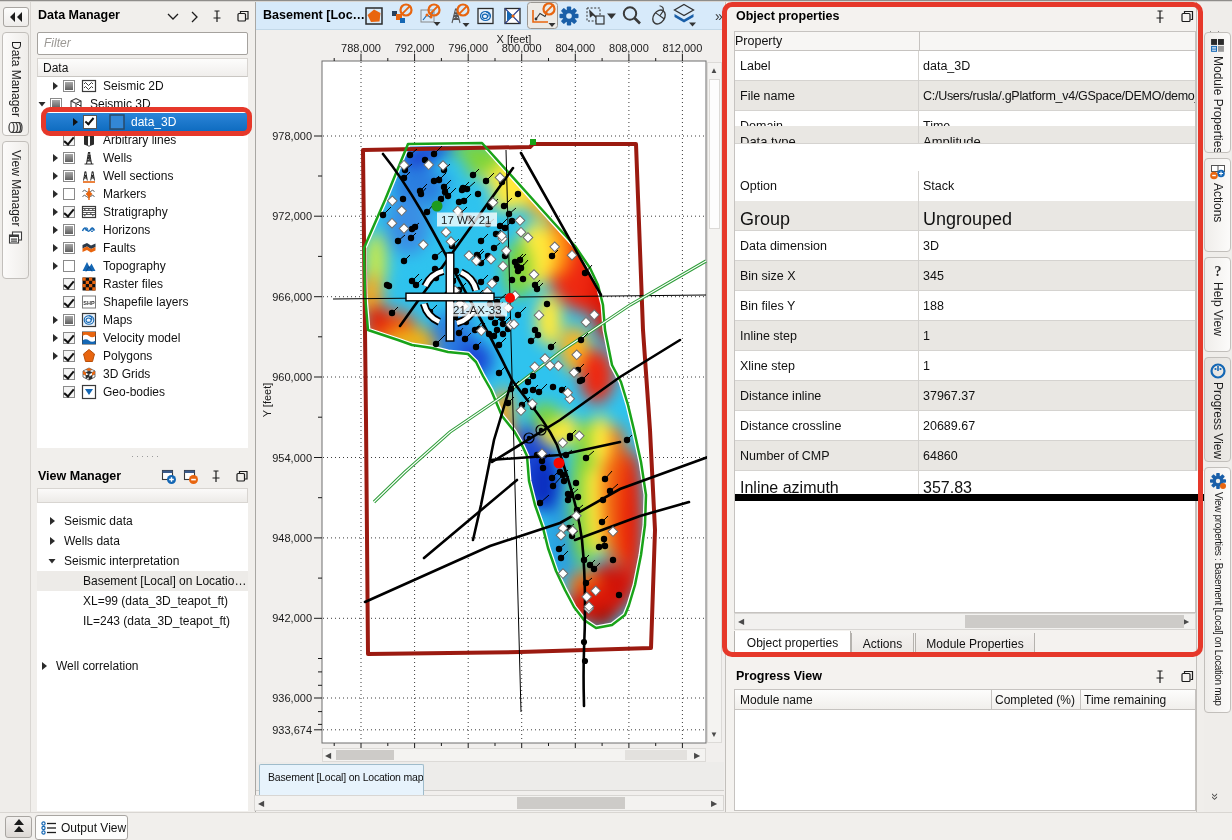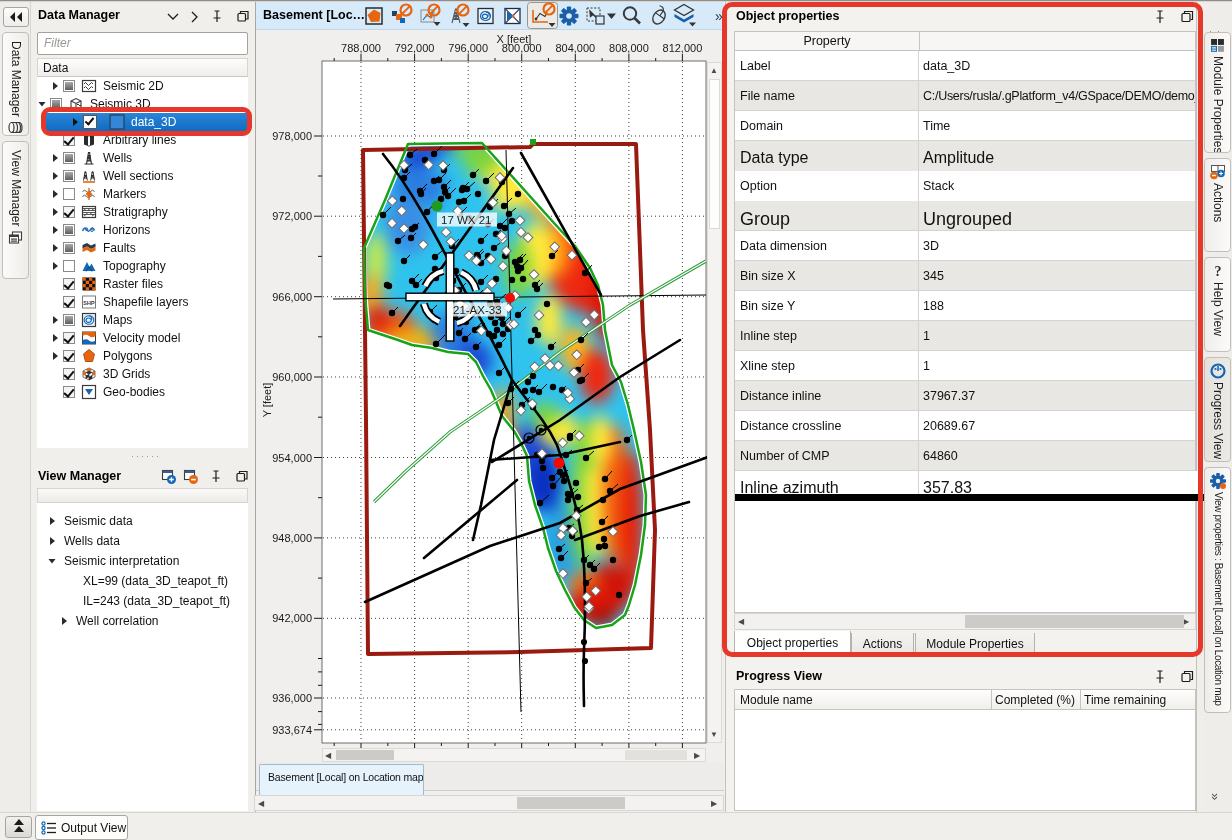--- a/index.html
+++ b/index.html
@@ -390,31 +390,36 @@
         </div>
 <div class="row" style="height:20px;padding-left:10px;text-align:right;">
           <span class="exp">
             <svg width="10" height="10">
               <path d="M1.5,3 L8.5,3 L5,7.5 Z" fill="#2b2b2b"></path>
             </svg>
           </span>
           <span style="width:4px"></span>
           <span class="lbl">Seismic interpretation</span>
         </div>
+<div class="row" style="height:20px;padding-left:29px;background:#edebe8;">
+          <span class="exp"></span>
+          <span style="width:4px"></span>
+          <span class="lbl">Basement [Local] on Locatio…</span>
+        </div>
 <div class="row" style="height:20px;padding-left:29px;">
           <span class="exp"></span>
           <span style="width:4px"></span>
           <span class="lbl">XL=99 (data_3D_teapot_ft)</span>
         </div>
 <div class="row" style="height:20px;padding-left:29px;">
           <span class="exp"></span>
           <span style="width:4px"></span>
           <span class="lbl">IL=243 (data_3D_teapot_ft)</span>
         </div>
-<div class="row" style="height:20px;padding-left:22px;">
+<div class="row" style="height:20px;padding-left:2px;margin-top:25px;">
           <span class="exp">
             <svg width="10" height="10">
               <path d="M3,1 L8,5 L3,9 Z" fill="#2b2b2b"></path>
             </svg>
           </span>
           <span style="width:4px"></span>
           <span class="lbl">Well correlation</span>
         </div>
       </div>
 </div>
@@ -1065,39 +1070,39 @@
  <g stroke="#1c1c1c" stroke-width="1.2" fill="none">
         <path d="M8,1 v7 M4.5,8 h7 M8,8 v5 M5.5,1 h5"></path>
       </g>
  <g fill="none" stroke="#1c1c1c" stroke-width="1.2">
         <rect x="30" y="3.5" width="8" height="8" rx="1"></rect>
         <path d="M32.5,3.5 v-2 h8 v8 h-2"></path>
       </g>
 </svg>
 <div class="abs" style="left:734px;top:31px;width:462px;height:582px;background:#fff;border:1px solid #c6c3c0"></div>
 <div class="abs" style="left:734px;top:31px;width:462px;height:20px;background:#f7f6f4;border:1px solid #c6c3c0;font-size:12.5px">
-      <span class="abs" style="left:0;top:2px;width:184px;text-align:center">Property</span>
+      <span class="abs" style="left:0;top:2px;width:184px;text-align:left">Property</span>
       <div class="abs" style="left:184px;top:0;width:1px;height:19px;background:#c6c3c0"></div>
     </div>
 <div class="abs" style="left:735px;top:51px;width:460px;height:30px;background:#fff;border-bottom:1px solid #d5d3d0;font-size:12.5px;overflow:hidden">
       <span class="abs" style="left:5px;top:8px">Label</span>
       <div class="abs" style="left:183px;top:0;width:1px;height:30px;background:#d5d3d0"></div>
       <span class="abs" style="left:188px;top:8px;white-space:nowrap">data_3D</span>
     </div>
 <div class="abs" style="left:735px;top:81px;width:460px;height:30px;background:#e9e7e3;border-bottom:1px solid #d5d3d0;font-size:12.5px;overflow:hidden">
       <span class="abs" style="left:5px;top:8px">File name</span>
       <div class="abs" style="left:183px;top:0;width:1px;height:30px;background:#d5d3d0"></div>
       <span class="abs" style="left:188px;top:8px;white-space:nowrap"><span style="letter-spacing:-0.28px">C:/Users/rusla/.gPlatform_v4/GSpace/DEMO/demo_</span></span>
     </div>
 <div class="abs" style="left:735px;top:111px;width:460px;height:30px;background:#fff;border-bottom:1px solid #d5d3d0;font-size:12.5px;overflow:hidden">
       <span class="abs" style="left:5px;top:8px">Domain</span>
       <div class="abs" style="left:183px;top:0;width:1px;height:30px;background:#d5d3d0"></div>
       <span class="abs" style="left:188px;top:8px;white-space:nowrap">Time</span>
     </div>
-<div class="abs" style="left:735px;top:141px;width:460px;height:34px;background:#e9e7e3;border-bottom:1px solid #d5d3d0;font-size:16px;overflow:hidden">
+<div class="abs" style="left:735px;top:126px;width:460px;height:18px;background:#e9e7e3;border-bottom:1px solid #d5d3d0;font-size:13px;overflow:hidden">
       <span class="abs" style="left:5px;top:8px">Data type</span>
       <div class="abs" style="left:183px;top:0;width:1px;height:30px;background:#d5d3d0"></div>
       <span class="abs" style="left:188px;top:8px;white-space:nowrap">Amplitude</span>
     </div>
 <div class="abs" style="left:735px;top:171px;width:460px;height:32px;background:#fff;border-bottom:1px solid #d5d3d0;font-size:12.5px;overflow:hidden">
       <span class="abs" style="left:5px;top:8px">Option</span>
       <div class="abs" style="left:183px;top:0;width:1px;height:30px;background:#d5d3d0"></div>
       <span class="abs" style="left:188px;top:8px;white-space:nowrap">Stack</span>
     </div>
 <div class="abs" style="left:735px;top:201px;width:460px;height:30px;background:#e9e7e3;border-bottom:1px solid #d5d3d0;font-size:18px;overflow:hidden">
@@ -1109,21 +1114,21 @@
       <span class="abs" style="left:5px;top:8px">Data dimension</span>
       <div class="abs" style="left:183px;top:0;width:1px;height:30px;background:#d5d3d0"></div>
       <span class="abs" style="left:188px;top:8px;white-space:nowrap">3D</span>
     </div>
 <div class="abs" style="left:735px;top:261px;width:460px;height:30px;background:#e9e7e3;border-bottom:1px solid #d5d3d0;font-size:12.5px;overflow:hidden">
       <span class="abs" style="left:5px;top:8px">Bin size X</span>
       <div class="abs" style="left:183px;top:0;width:1px;height:30px;background:#d5d3d0"></div>
       <span class="abs" style="left:188px;top:8px;white-space:nowrap">345</span>
     </div>
 <div class="abs" style="left:735px;top:291px;width:460px;height:30px;background:#fff;border-bottom:1px solid #d5d3d0;font-size:12.5px;overflow:hidden">
-      <span class="abs" style="left:5px;top:8px">Bin size Y</span>
+      <span class="abs" style="left:5px;top:8px">Bin files Y</span>
       <div class="abs" style="left:183px;top:0;width:1px;height:30px;background:#d5d3d0"></div>
       <span class="abs" style="left:188px;top:8px;white-space:nowrap">188</span>
     </div>
 <div class="abs" style="left:735px;top:321px;width:460px;height:30px;background:#e9e7e3;border-bottom:1px solid #d5d3d0;font-size:12.5px;overflow:hidden">
       <span class="abs" style="left:5px;top:8px">Inline step</span>
       <div class="abs" style="left:183px;top:0;width:1px;height:30px;background:#d5d3d0"></div>
       <span class="abs" style="left:188px;top:8px;white-space:nowrap">1</span>
     </div>
 <div class="abs" style="left:735px;top:351px;width:460px;height:30px;background:#fff;border-bottom:1px solid #d5d3d0;font-size:12.5px;overflow:hidden">
       <span class="abs" style="left:5px;top:8px">Xline step</span>

